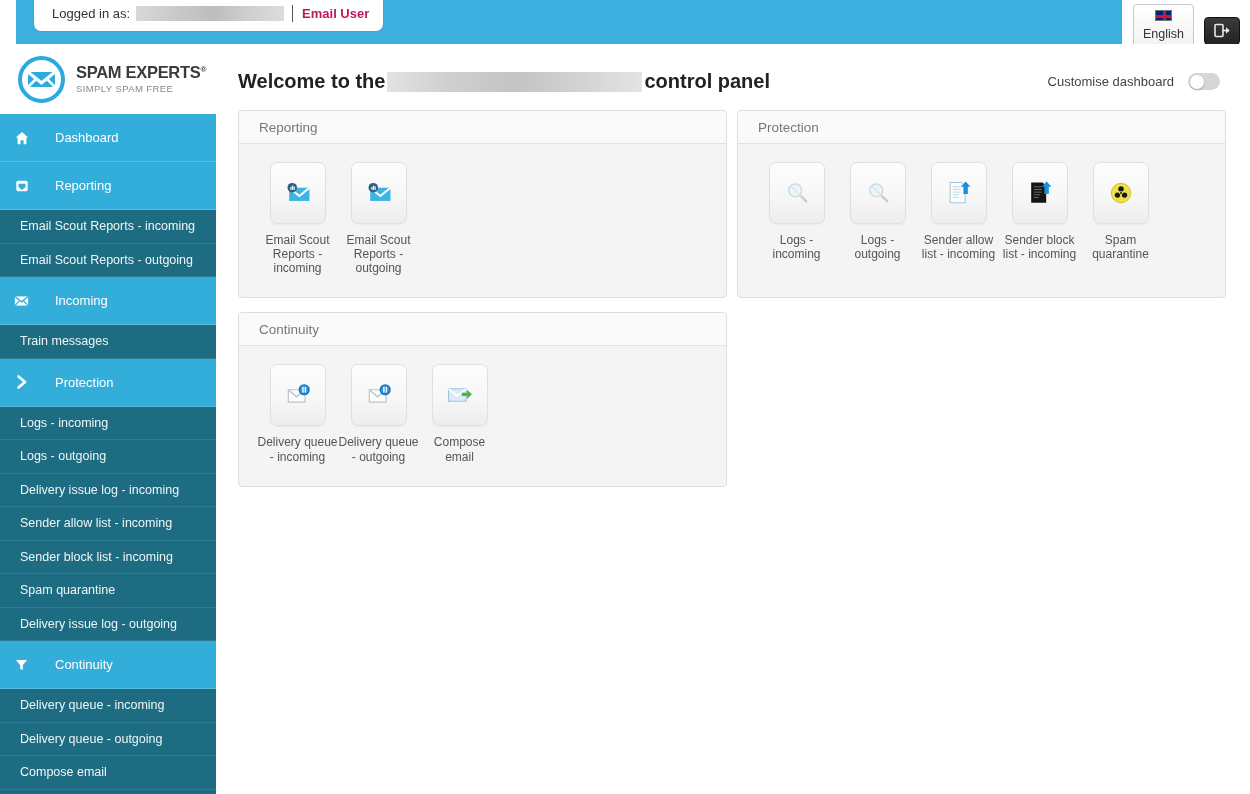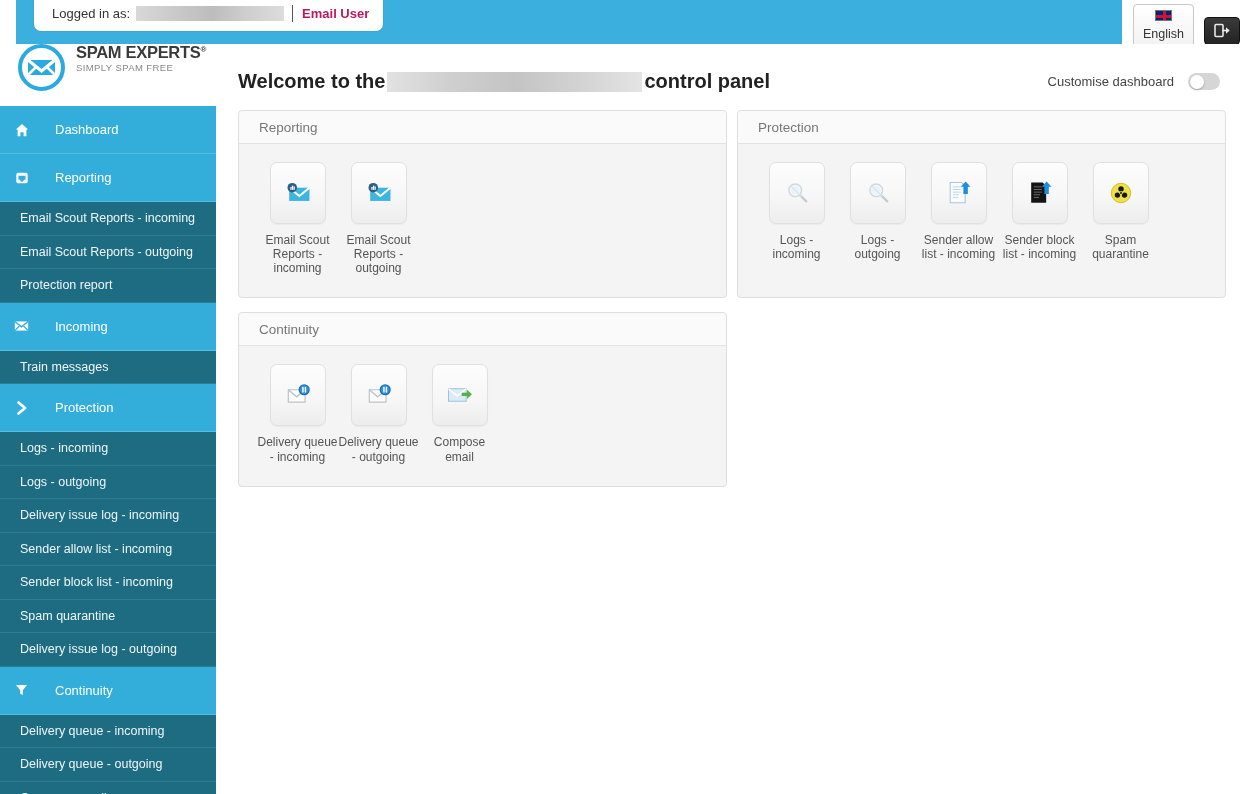--- a/index.html
+++ b/index.html
@@ -82,22 +82,22 @@
     cursor: pointer;
   }
 
   
   .sidebar {
     position: absolute; top: 44px; left: 0;
     width: 216px; height: 750px;
     background: #1d6c82;
   }
   .logo-area {
-    height: 62px; background: #ffffff;
-    display: flex; padding-left: 18px; gap: 11px;
+    height: 70px; background: #ffffff;
+    display: flex; align-items: center; padding-left: 18px; gap: 11px;
   }
   .logo-circle { flex: 0 0 auto; }
   .logo-text-main {
     font-size: 16.5px; font-weight: bold; color: #3a3a3a;
     letter-spacing: -0.3px; line-height: 1.05;
   }
   .logo-reg { font-size: 8px; vertical-align: super; }
   .logo-text-sub {
     font-size: 9.5px; color: #888; letter-spacing: 0.4px; margin-top: 1px;
   }
@@ -244,23 +244,20 @@
           </svg>
         </span>
         <span>Reporting</span>
       </div>
       <div class="nav-sub">
         <span>Email Scout Reports - incoming</span>
       </div>
       <div class="nav-sub">
         <span>Email Scout Reports - outgoing</span>
       </div>
-      <div class="nav-sub">
-        <span>Protection report</span>
-      </div>
       <div class="nav-head">
         <span class="ico">
           <svg width="15" height="12" viewBox="0 0 18 13">
             <path d="M1 1 H17 V12 H1 Z" fill="#fff"></path>
             <path d="M1 1 L9 7.5 L17 1" fill="none" stroke="#33aedb" stroke-width="1.6"></path>
             <path d="M1 12 L6.5 6.5 M17 12 L11.5 6.5" stroke="#33aedb" stroke-width="1.4" fill="none"></path>
           </svg>
         </span>
         <span>Incoming</span>
       </div>

